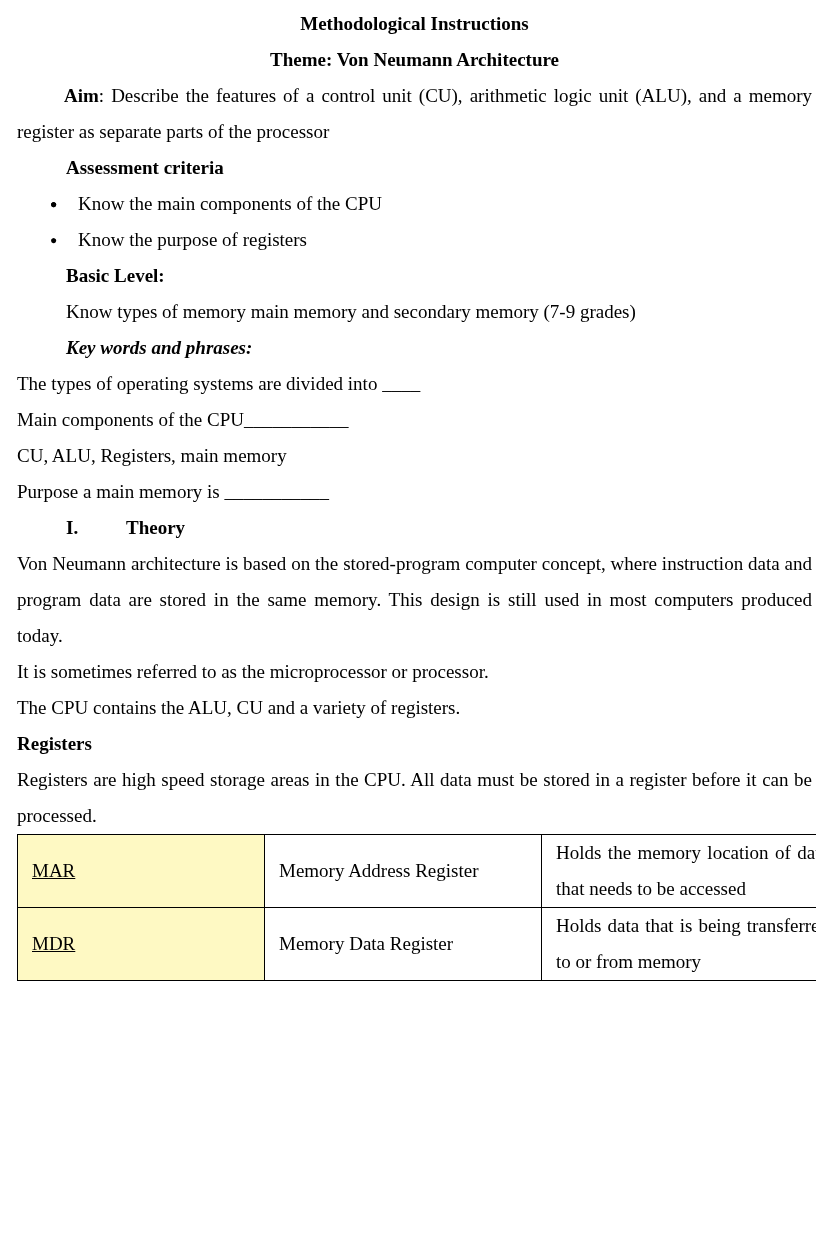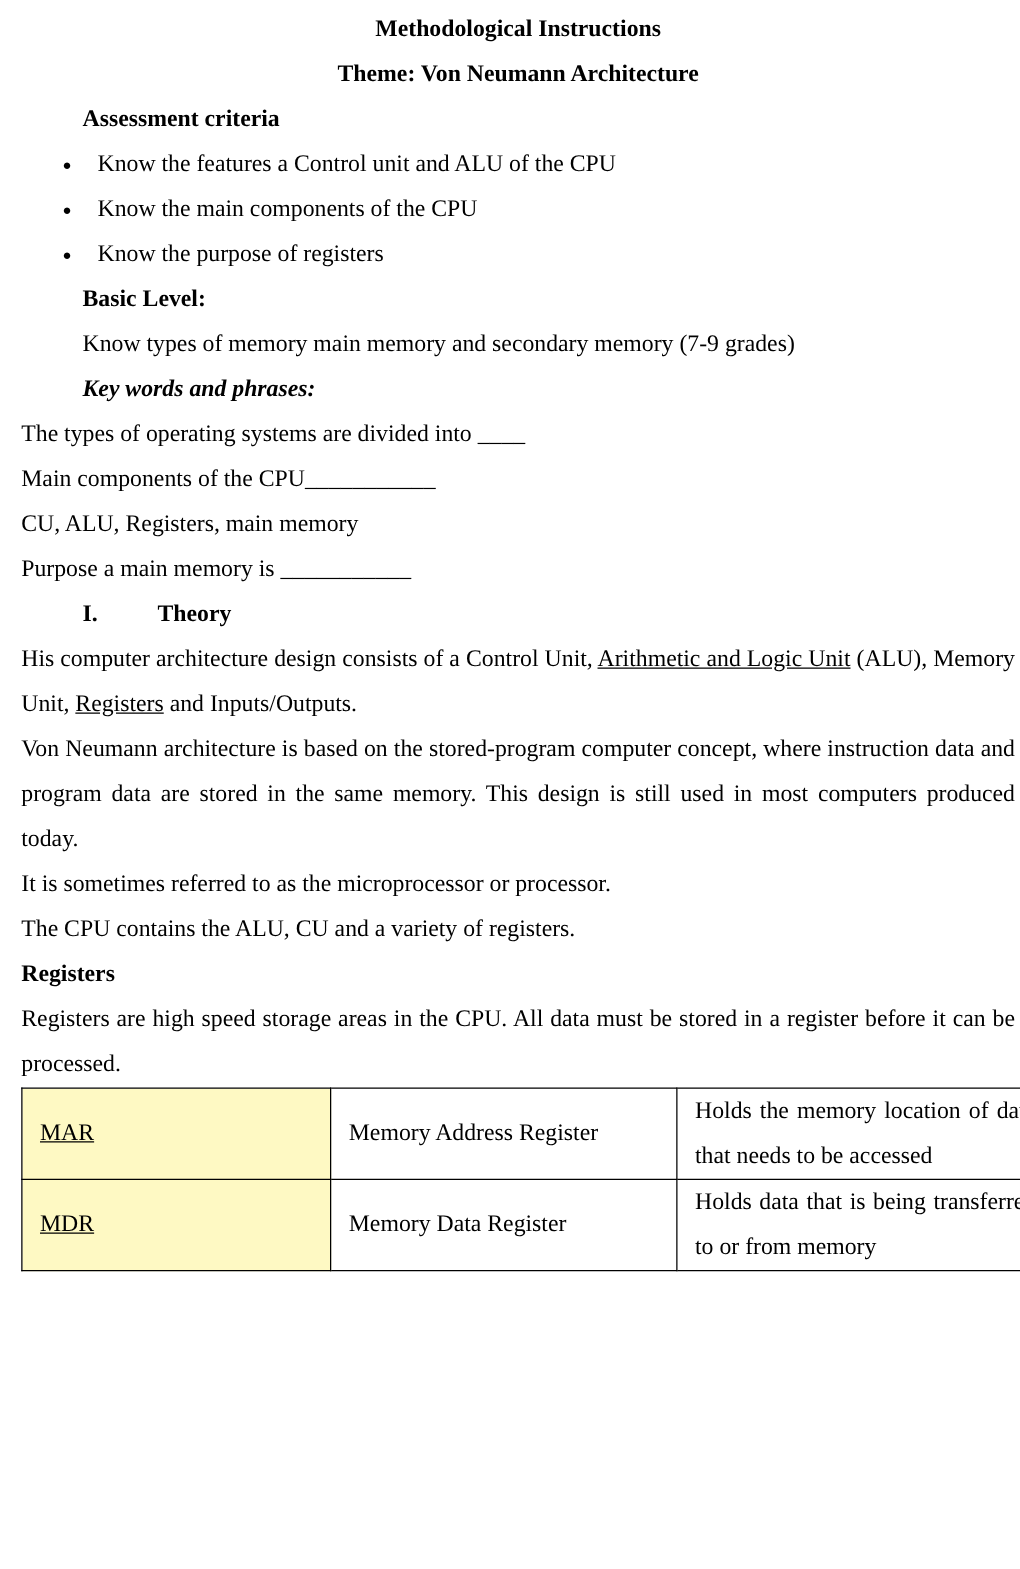--- a/index.html
+++ b/index.html
@@ -49,44 +49,44 @@
 </style>
 </head>
 <body>
 
 <div class="page">
 
   <p class="center bold">Methodological Instructions</p>
 
   <p class="center bold">Theme: Von Neumann Architecture</p>
 
+  <p class="justify first-indent"><span class="bold">Aim</span><span>: Describe the features of a control unit (CU), arithmetic logic unit (ALU), and a memory register as separate parts of the processor</span></p>
 
   <p class="lead bold">Assessment criteria</p>
 
   <div>
-    <p class="bullet-item"><span class="dot">●</span><span>Know the features a Control unit and ALU of the CPU</span></p>
+    <p class="bullet-item"><span class="dot">●</span></p>
     <p class="bullet-item"><span class="dot">●</span><span>Know the main components of the CPU</span></p>
     <p class="bullet-item"><span class="dot">●</span><span>Know the purpose of registers</span></p>
   </div>
 
   <p class="lead bold">Basic Level:</p>
 
   <p class="lead">Know types of memory main memory and secondary memory (7-9 grades)</p>
 
   <p class="lead bold italic">Key words and phrases:</p>
 
   <p>The types of operating systems are divided into ____</p>
   <p>Main components of the CPU___________</p>
   <p>CU, ALU, Registers, main memory</p>
   <p>Purpose a main memory is ___________</p>
 
   <p class="lead bold"><span class="theory-num">I.</span><span>Theory</span></p>
 
 
-  <p class="justify"><span>His computer architecture design consists of a Control Unit, </span><span class="underline">Arithmetic and Logic Unit</span><span> (ALU), Memory Unit, </span><span class="underline">Registers</span><span> and Inputs/Outputs.</span></p>
 
   <p class="justify">Von Neumann architecture is based on the stored-program computer concept, where instruction data and program data are stored in the same memory.  This design is still used in most computers produced today.</p>
 
 
 
   <p class="justify">It is sometimes referred to as the microprocessor or processor.</p>
 
   <p class="justify">The CPU contains the ALU, CU and a variety of registers.</p>
 
   <p class="bold">Registers</p>

